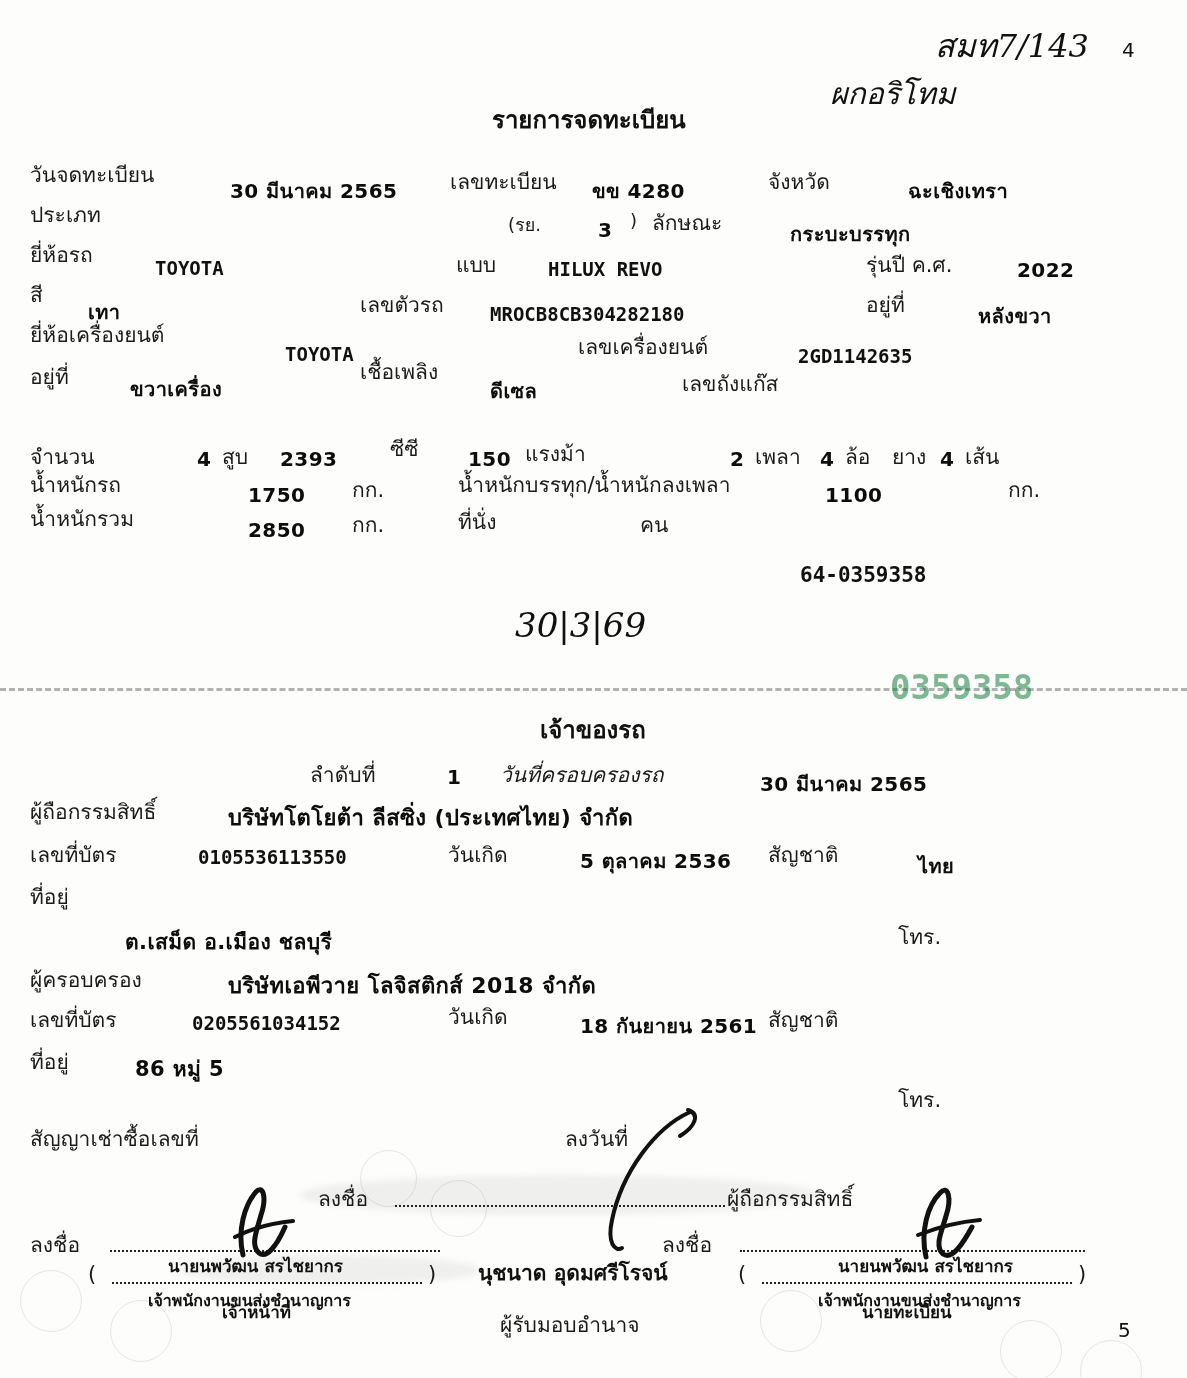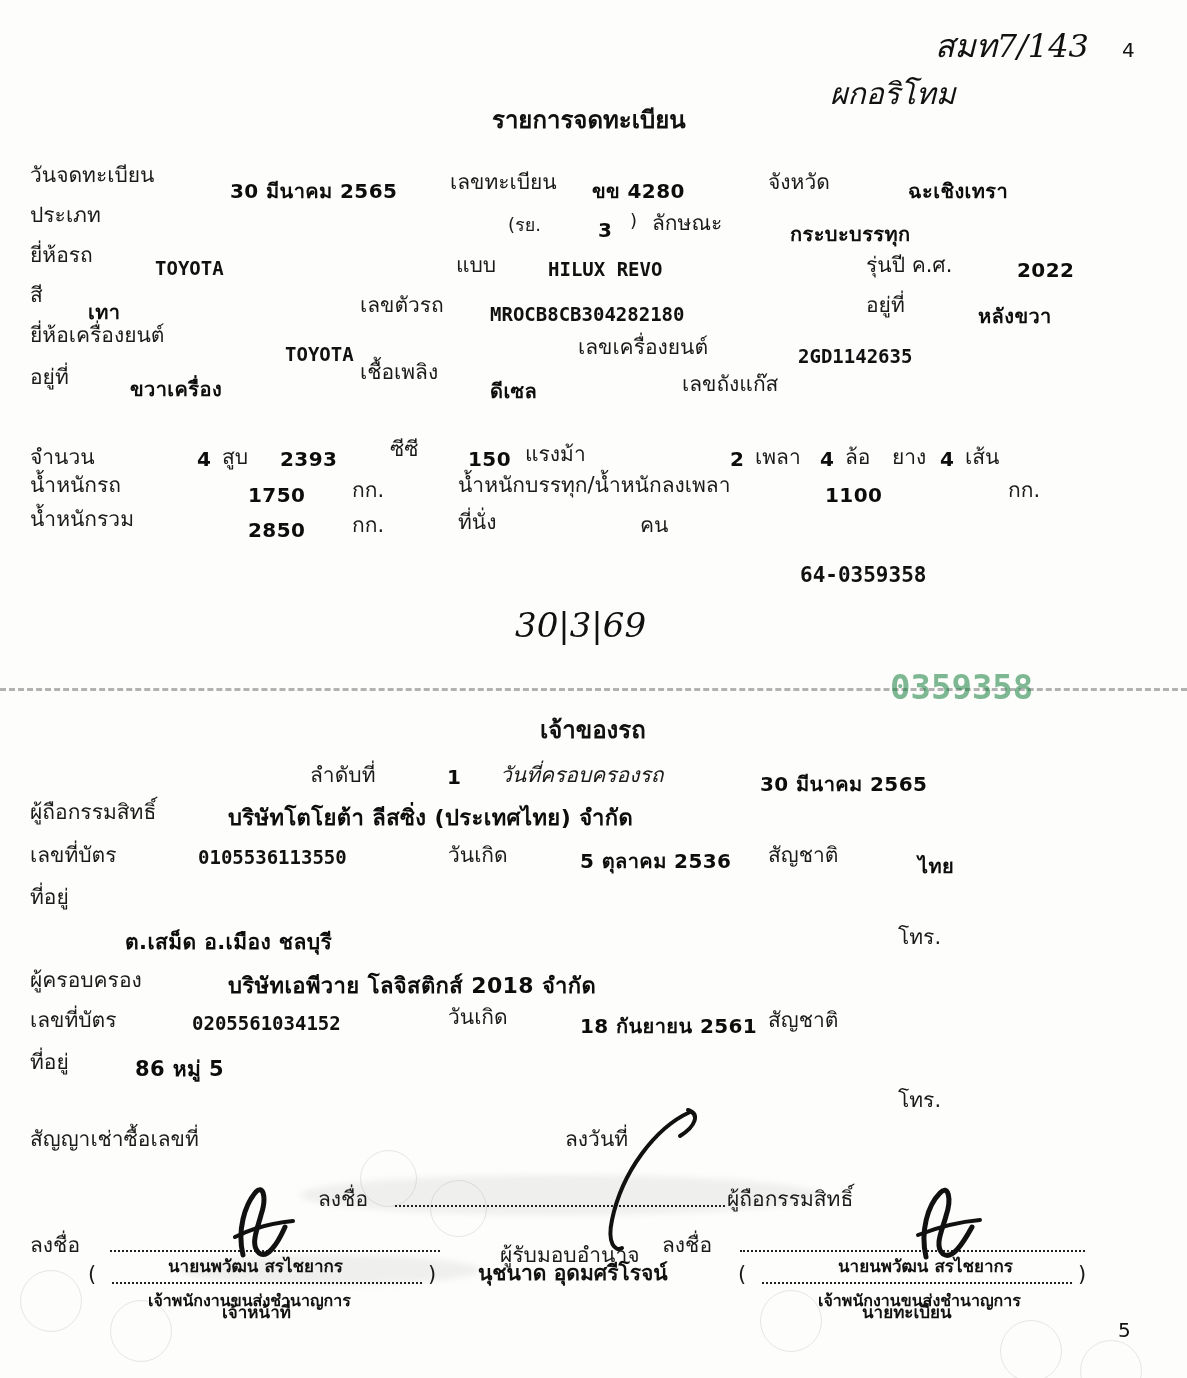--- a/index.html
+++ b/index.html
@@ -196,21 +196,21 @@
   <svg class="abs" style="left:900px;top:1175px;" width="110" height="90">
     <path d="M26 82 C20 56, 28 30, 40 18 C48 9, 52 23, 46 41 C42 56, 34 71, 43 79 C52 85, 62 70, 72 52" stroke="#111" stroke-width="5" fill="none" stroke-linecap="round"></path>
     <path d="M18 60 C36 53, 56 47, 80 45" stroke="#111" stroke-width="4" fill="none" stroke-linecap="round"></path>
   </svg>
 
   <div class="abs sig" style="left:168px;top:1252px;font-size:17px;">นายนพวัฒน สรไชยากร</div>
   <div class="abs sig" style="left:148px;top:1288px;font-size:16px;">เจ้าพนักงานขนส่งชำนาญการ</div>
   <div class="abs sig" style="left:222px;top:1298px;font-size:17px;">เจ้าหน้าที่</div>
 
   <div class="abs sig" style="left:478px;top:1256px;font-size:21px;">นุชนาด อุดมศรีโรจน์</div>
-  <div class="abs lbl" style="left:500px;top:1238px;">ผู้รับมอบอำนาจ</div>
+  <div class="abs lbl" style="left:500px;top:1308px;">ผู้รับมอบอำนาจ</div>
 
   <div class="abs sig" style="left:838px;top:1252px;font-size:17px;">นายนพวัฒน สรไชยากร</div>
   <div class="abs sig" style="left:818px;top:1288px;font-size:16px;">เจ้าพนักงานขนส่งชำนาญการ</div>
   <div class="abs sig" style="left:862px;top:1298px;font-size:17px;">นายทะเบียน</div>
 
   <div class="abs lbl" style="left:88px;top:1262px;">(</div>
   <div class="abs dots" style="left:112px;top:1282px;width:310px;"></div>
   <div class="abs lbl" style="left:428px;top:1262px;">)</div>
 
   <div class="abs lbl" style="left:738px;top:1262px;">(</div>

